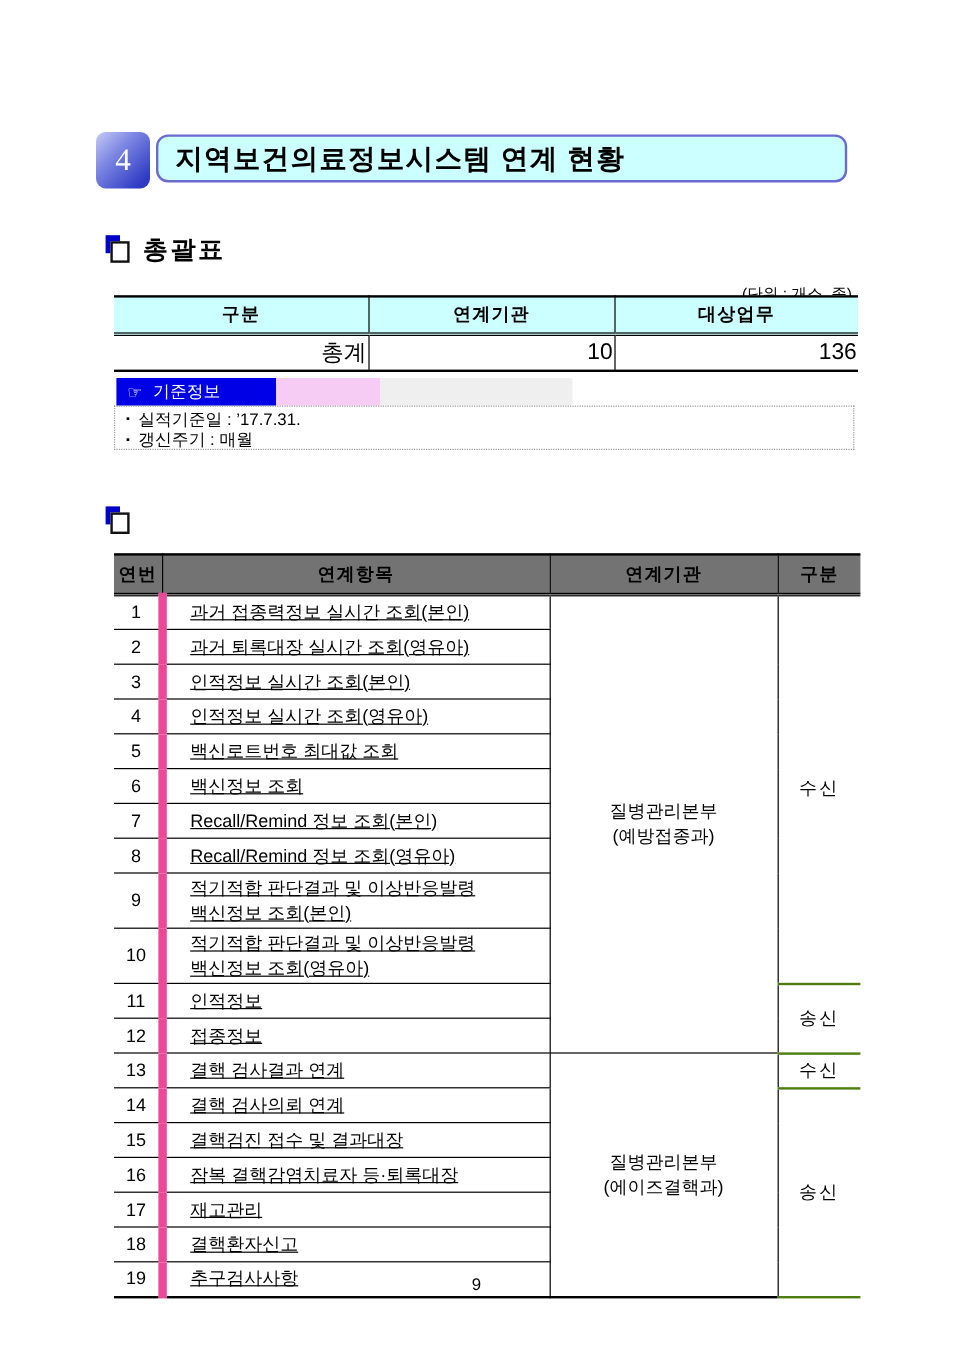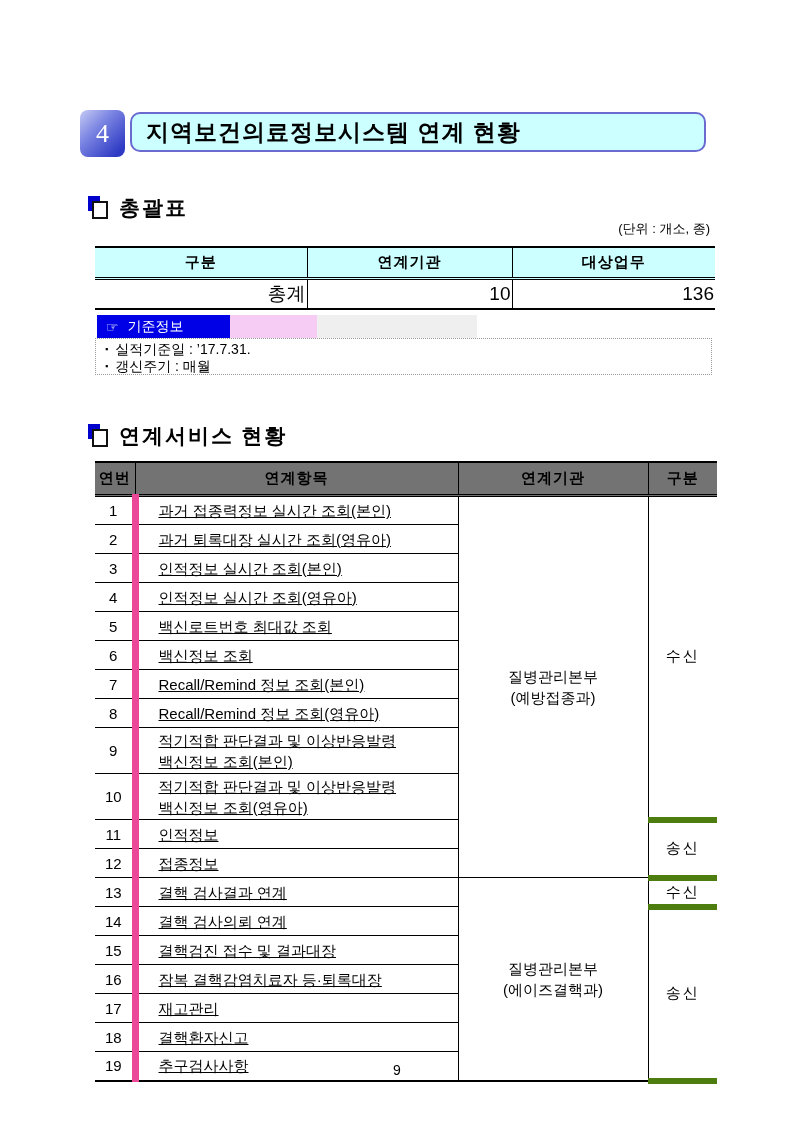--- a/index.html
+++ b/index.html
@@ -26,21 +26,21 @@
   
   .section-heading {
     position:absolute; display:flex; align-items:center; gap:10px;
     font-family:"Liberation Serif", serif; font-size:21px; font-weight:bold;
     letter-spacing:2px;
   }
   .sq-icon { position:relative; width:21px; height:24px; }
   .sq-icon .sq-blue  { position:absolute; left:0; top:0; width:12px; height:15px; background:#0000cc; }
   .sq-icon .sq-white { position:absolute; left:4px; top:5px; width:12px; height:14px; background:#fff; border:2px solid #111; }
 
-  .unit-label { position:absolute; right:84px; top:220px; font-size:13px; }
+  .unit-label { position:absolute; right:84px; top:236px; font-size:13px; }
 
   
   table { border-collapse:collapse; table-layout:fixed; }
   .tbl  { position:absolute; left:95px; }
 
   #summary-table { top:246px; width:620px; border-top:2px solid #000; border-bottom:2px solid #000; }
   #summary-table th {
     height:27px; background:#ccffff; border-bottom:3px double #000;
     font-size:15px; font-weight:bold; letter-spacing:1px;
   }
@@ -69,21 +69,21 @@
     height:29px; background:#737373; border-bottom:3px double #000;
     font-size:15px; font-weight:bold; letter-spacing:1px;
   }
   #service-table th + th { border-left:1px solid #000; }
   #service-table tr { height:29px; }
   #service-table tr.tall { height:46px; }
   #service-table td { font-size:15px; }
   td.c-no     { text-align:center; border-bottom:1px solid #000; }
   td.c-item   { border-left:7px solid #ec4899; border-bottom:1px solid #000; padding-left:20px; white-space:pre-line; line-height:21px;text-decoration:underline; }
   td.c-agency { border-left:1px solid #000; border-bottom:1px solid #000; text-align:center; line-height:21px; }
-  td.c-dir    { border-left:1px solid #000; border-bottom:6px solid #4d7c0f; text-align:center; letter-spacing:2px; }
+  td.c-dir    { border-left:1px solid #000; border-bottom:2px solid #4d7c0f; text-align:center; letter-spacing:2px; }
 
   .page-number { position:absolute; left:0; right:0; top:1062px; text-align:center; font-size:14px; }
 </style>
 </head>
 <body>
 
 <div class="page">
 
   <div class="badge">
     <span>4</span>
@@ -142,21 +142,20 @@
       <span class="bullet">▪</span>
       <span>갱신주기 : 매월</span>
     </div>
   </div>
 
   <div class="section-heading" style="left:88px; top:422px;">
     <span class="sq-icon">
       <span class="sq-blue"></span>
         <span class="sq-white"></span>
     </span>
-    <span>연계서비스 현황</span>
   </div>
 
   <table class="tbl" id="service-table">
     <colgroup>
         <col style="width:40px">
         <col style="width:323px">
         <col style="width:190px">
         <col style="width:69px">
       </colgroup>
     <thead>

